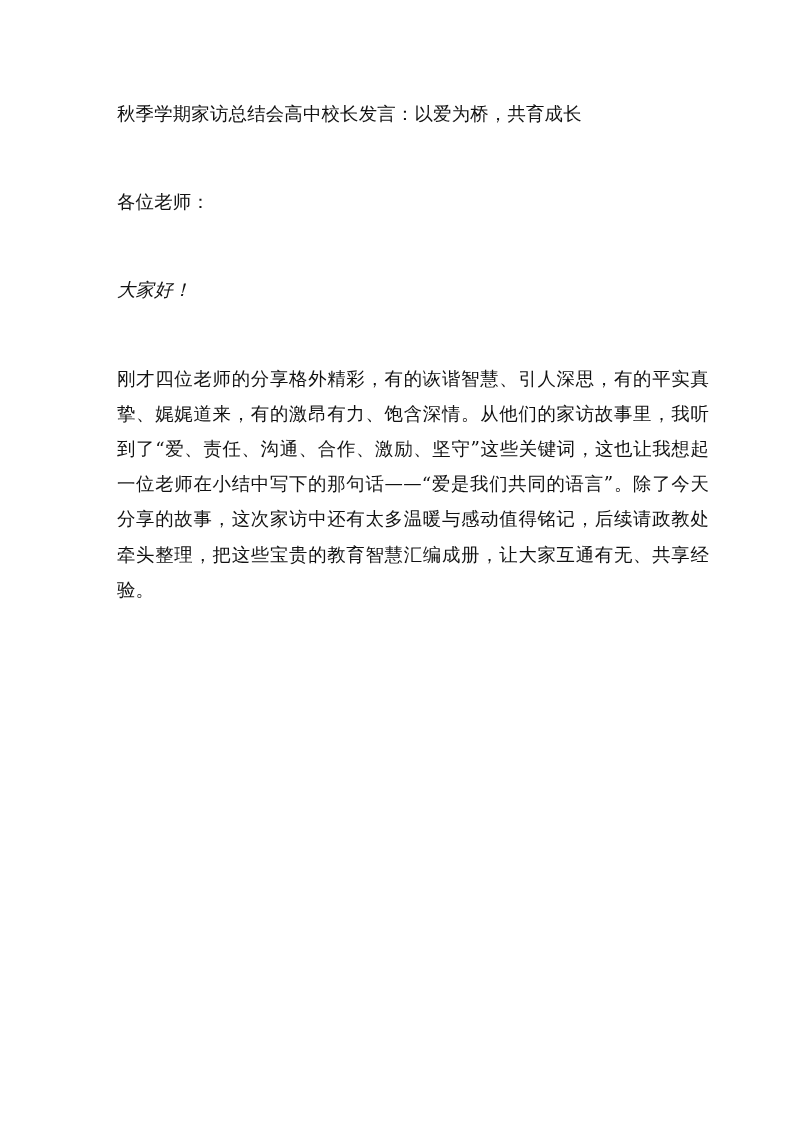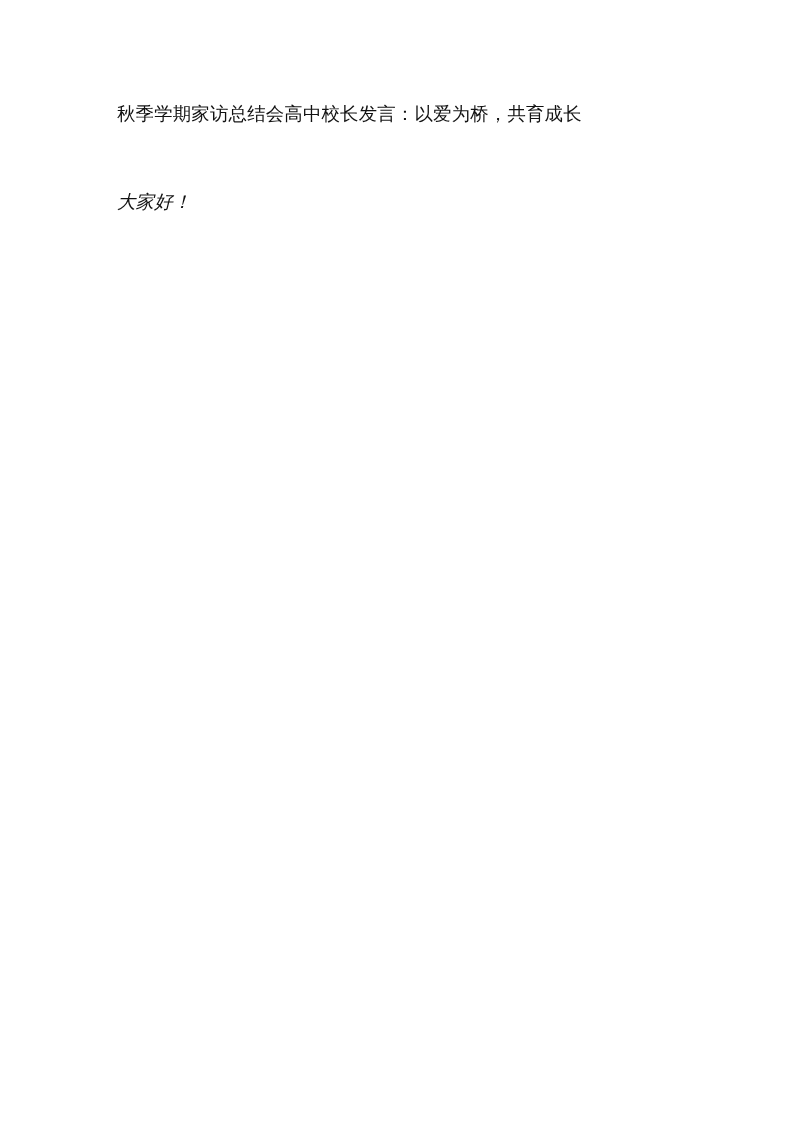--- a/index.html
+++ b/index.html
@@ -32,14 +32,16 @@
     .title { margin-bottom: 53px; }
     .salutation { margin-bottom: 53px; }
     .greeting { margin-bottom: 53px; font-style: italic; }
     .para { margin-bottom: 53px; }
   </style>
 </head>
 <body>
 
 <div class="page">
   <p class="line-block title">秋季学期家访总结会高中校长发言：以爱为桥，共育成长</p>
+  <p class="line-block salutation">各位老师：</p>
   <p class="line-block greeting">大家好！</p>
+  <p class="line-block para">刚才四位老师的分享格外精彩，有的诙谐智慧、引人深思，有的平实真挚、娓娓道来，有的激昂有力、饱含深情。从他们的家访故事里，我听到了“爱、责任、沟通、合作、激励、坚守”这些关键词，这也让我想起一位老师在小结中写下的那句话——“爱是我们共同的语言”。除了今天分享的故事，这次家访中还有太多温暖与感动值得铭记，后续请政教处牵头整理，把这些宝贵的教育智慧汇编成册，让大家互通有无、共享经验。</p>
 </div>
 
 </body></html>

